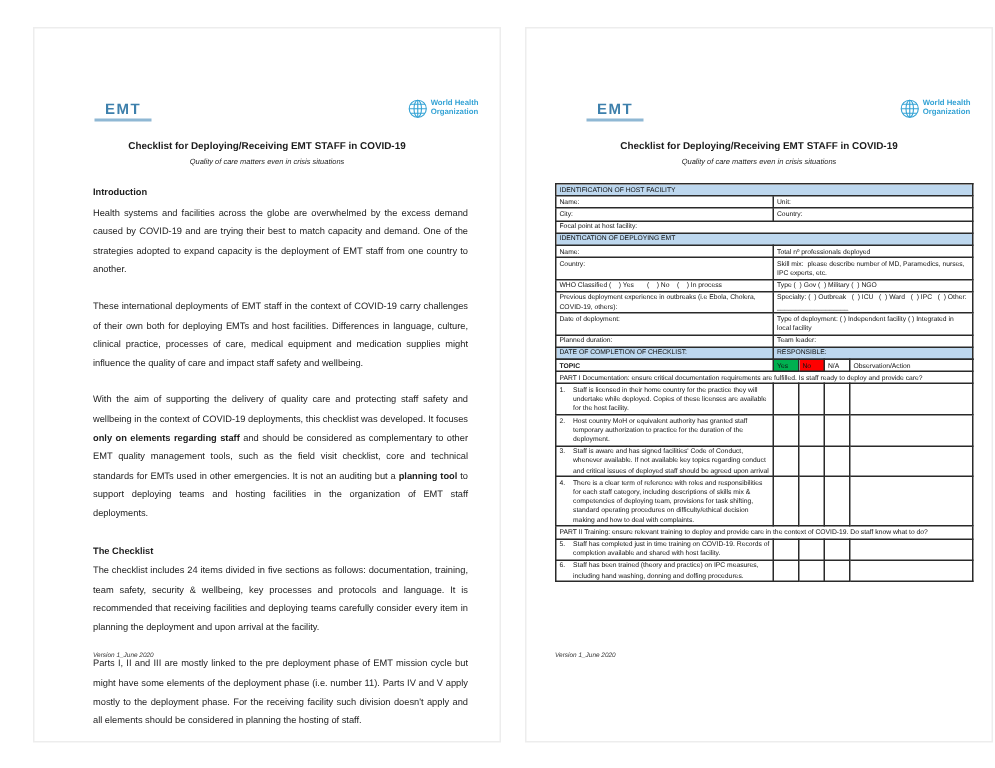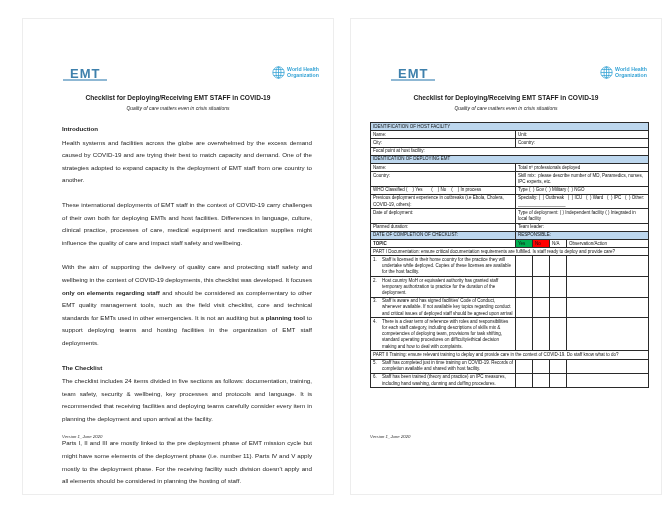--- a/index.html
+++ b/index.html
@@ -4,21 +4,21 @@
 <style>
   html,body{margin:0;padding:0;}
   body{width:663px;height:512px;background:#ffffff;position:relative;overflow:hidden;
        font-family:"Liberation Sans", sans-serif;color:#1c1c1c;}
   .page{position:absolute;top:18px;width:312px;height:477px;background:#fff;
         border:1px solid #ededed;box-sizing:border-box;}
   #page1{left:22px;} #page2{left:350px;}
 
   
   .emt-logo{position:absolute;top:50px;left:40px;color:#3e80ac;font-weight:bold;
-            font-size:13px;letter-spacing:1px;padding:0 7px 1px 7px;
+            font-size:10px;letter-spacing:1px;padding:0 7px 1px 7px;
             border-bottom:2px solid #8fb8d4;line-height:9px;}
   .who-logo{position:absolute;top:47px;right:14px;display:flex;align-items:center;gap:2px;}
   .who-text{color:#35a3d5;font-size:5.2px;line-height:5.8px;font-weight:bold;}
   .title{position:absolute;top:75px;left:0;right:0;text-align:center;
          font-weight:bold;font-size:6.6px;}
   .subtitle{position:absolute;top:86px;left:0;right:0;text-align:center;
             font-style:italic;font-size:5px;color:#222;}
 
   
   .body1{position:absolute;top:104px;left:39px;right:21px;font-size:6.2px;

